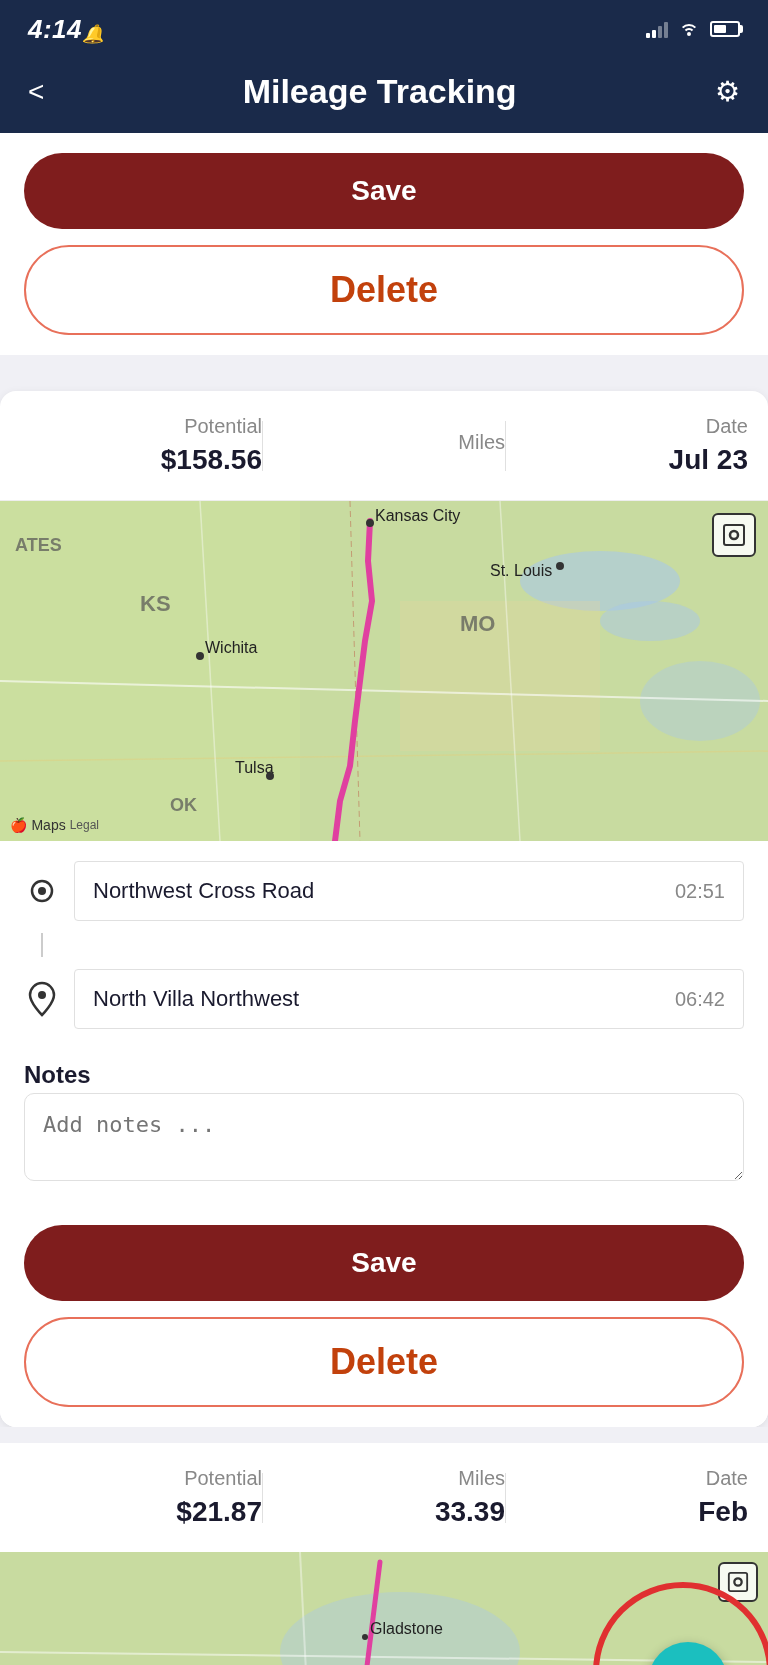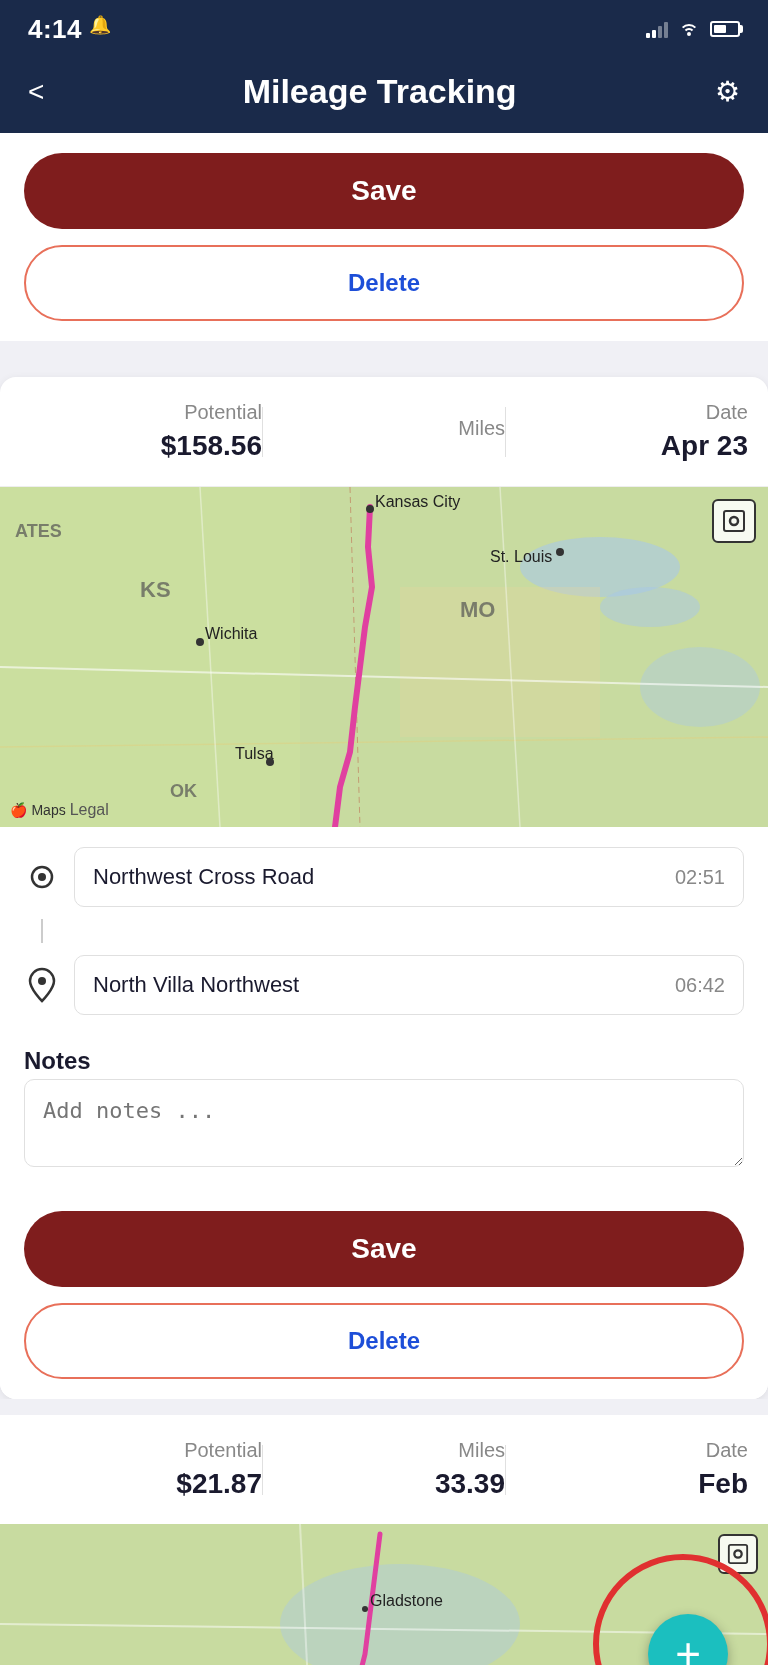--- a/index.html
+++ b/index.html
@@ -119,22 +119,22 @@
       font-weight: 600;
       cursor: pointer;
       margin-bottom: 16px;
     }
     .btn-delete {
       width: 100%;
       padding: 22px;
       background: white;
       border: 2px solid #e8705a;
       border-radius: 50px;
-      color: #1d4ed8;
-      font-size: 24px;
+      color: #c2410c;
+      font-size: 36px;
       font-weight: 600;
       cursor: pointer;
     }
 
     
     .card {
       background: white;
       border-radius: 16px;
       margin: 20px 0 0 0;
       overflow: hidden;
@@ -222,21 +222,21 @@
       width: 36px;
       height: 36px;
       display: flex;
       align-items: center;
       justify-content: center;
       flex-shrink: 0;
     }
     .location-input-wrapper {
       flex: 1;
       border: 1.5px solid #e0e0e0;
-      border-radius: 10px;
+      border-radius: 4px;
       padding: 16px 18px;
       display: flex;
       justify-content: space-between;
       align-items: center;
       background: white;
     }
     .location-name {
       font-size: 22px;
       color: #1a1a2e;
     }
@@ -314,21 +314,21 @@
       height: 200px;
       background: #c8dba0;
       position: relative;
       overflow: hidden;
     }
   </style>
 </head>
 <body>
 
 <div class="status-bar">
-  <div style="display:flex;align-items:flex-start;gap:7px;">
+  <div style="display:flex;align-items:flex-end;gap:0;font-style:italic;">
     <span class="status-time">4:14</span>
     <span style="font-size:18px;">🔔</span>
   </div>
   <div class="status-icons">
     <div class="signal-bars">
       <span></span>
         <span></span>
         <span></span>
         <span></span>
     </div>
@@ -360,21 +360,21 @@
       <div class="stat-label">Potential</div>
       <div class="stat-value">$158.56</div>
     </div>
     <div class="stat-divider"></div>
     <div class="stat-item">
       <div class="stat-label">Miles</div>
     </div>
     <div class="stat-divider"></div>
     <div class="stat-item">
       <div class="stat-label">Date</div>
-      <div class="stat-value">Apr 23</div>
+      <div class="stat-value">Jul 23</div>
     </div>
   </div>
 
   <div class="map-container">
     <svg class="map-svg" viewBox="0 0 768 340" xmlns="http://www.w3.org/2000/svg">
 
       <rect width="768" height="340" fill="#c8dba0"></rect>
 
       <ellipse cx="600" cy="80" rx="80" ry="30" fill="#a8c8e8" opacity="0.6"></ellipse>
       <ellipse cx="650" cy="120" rx="50" ry="20" fill="#a8c8e8" opacity="0.5"></ellipse>
@@ -412,21 +412,21 @@
     <div class="map-expand-btn">
       <svg width="24" height="24" viewBox="0 0 24 24" fill="none" stroke="#333" stroke-width="2.5">
         <circle cx="12" cy="12" r="4"></circle>
         <rect x="2" y="2" width="20" height="20" rx="2" stroke-width="2"></rect>
       </svg>
     </div>
     
     <div class="map-attribution">
       <span>🍎</span>
       <span>Maps</span>
-      <span style="font-size:16px;color:#555;">Legal</span>
+      <span style="font-size:12px;color:#555;">Legal</span>
     </div>
   </div>
 
   <div class="locations-section">
 
     <div class="location-row">
       <div class="location-icon">
         <svg width="30" height="30" viewBox="0 0 30 30">
           <circle cx="15" cy="15" r="10" fill="none" stroke="#333" stroke-width="2.5"></circle>
           <circle cx="15" cy="15" r="4" fill="#333"></circle>

